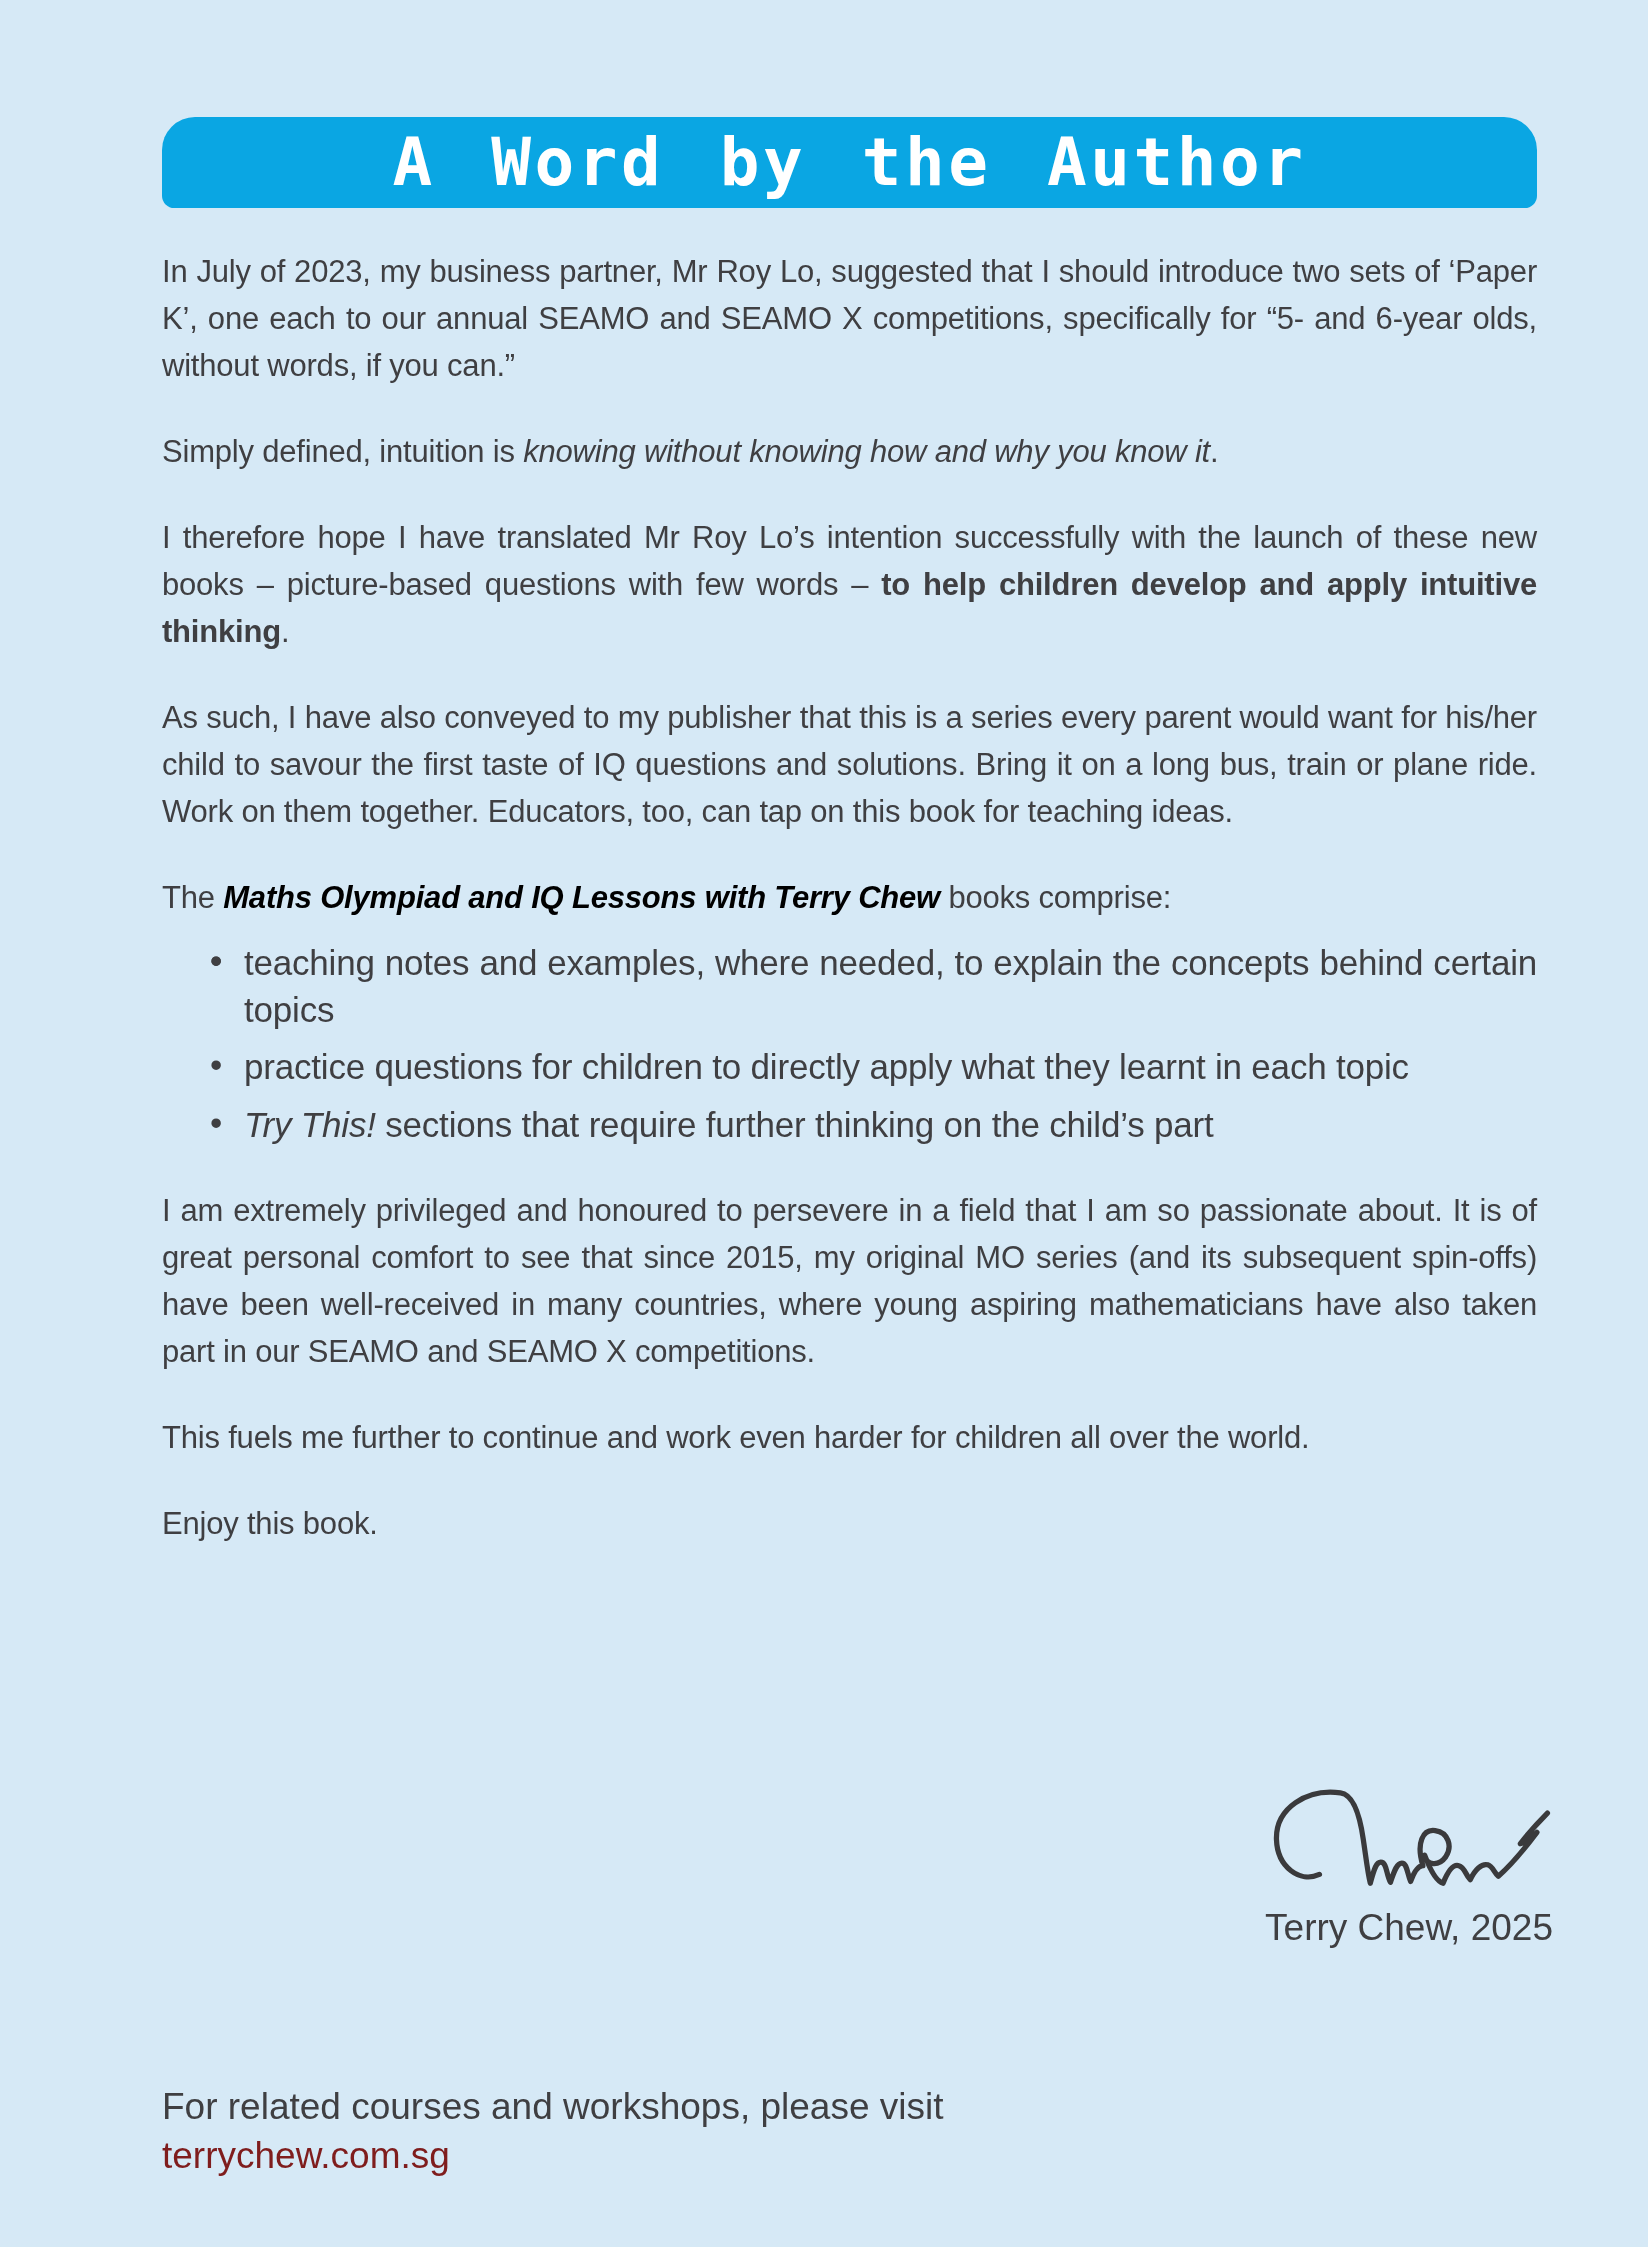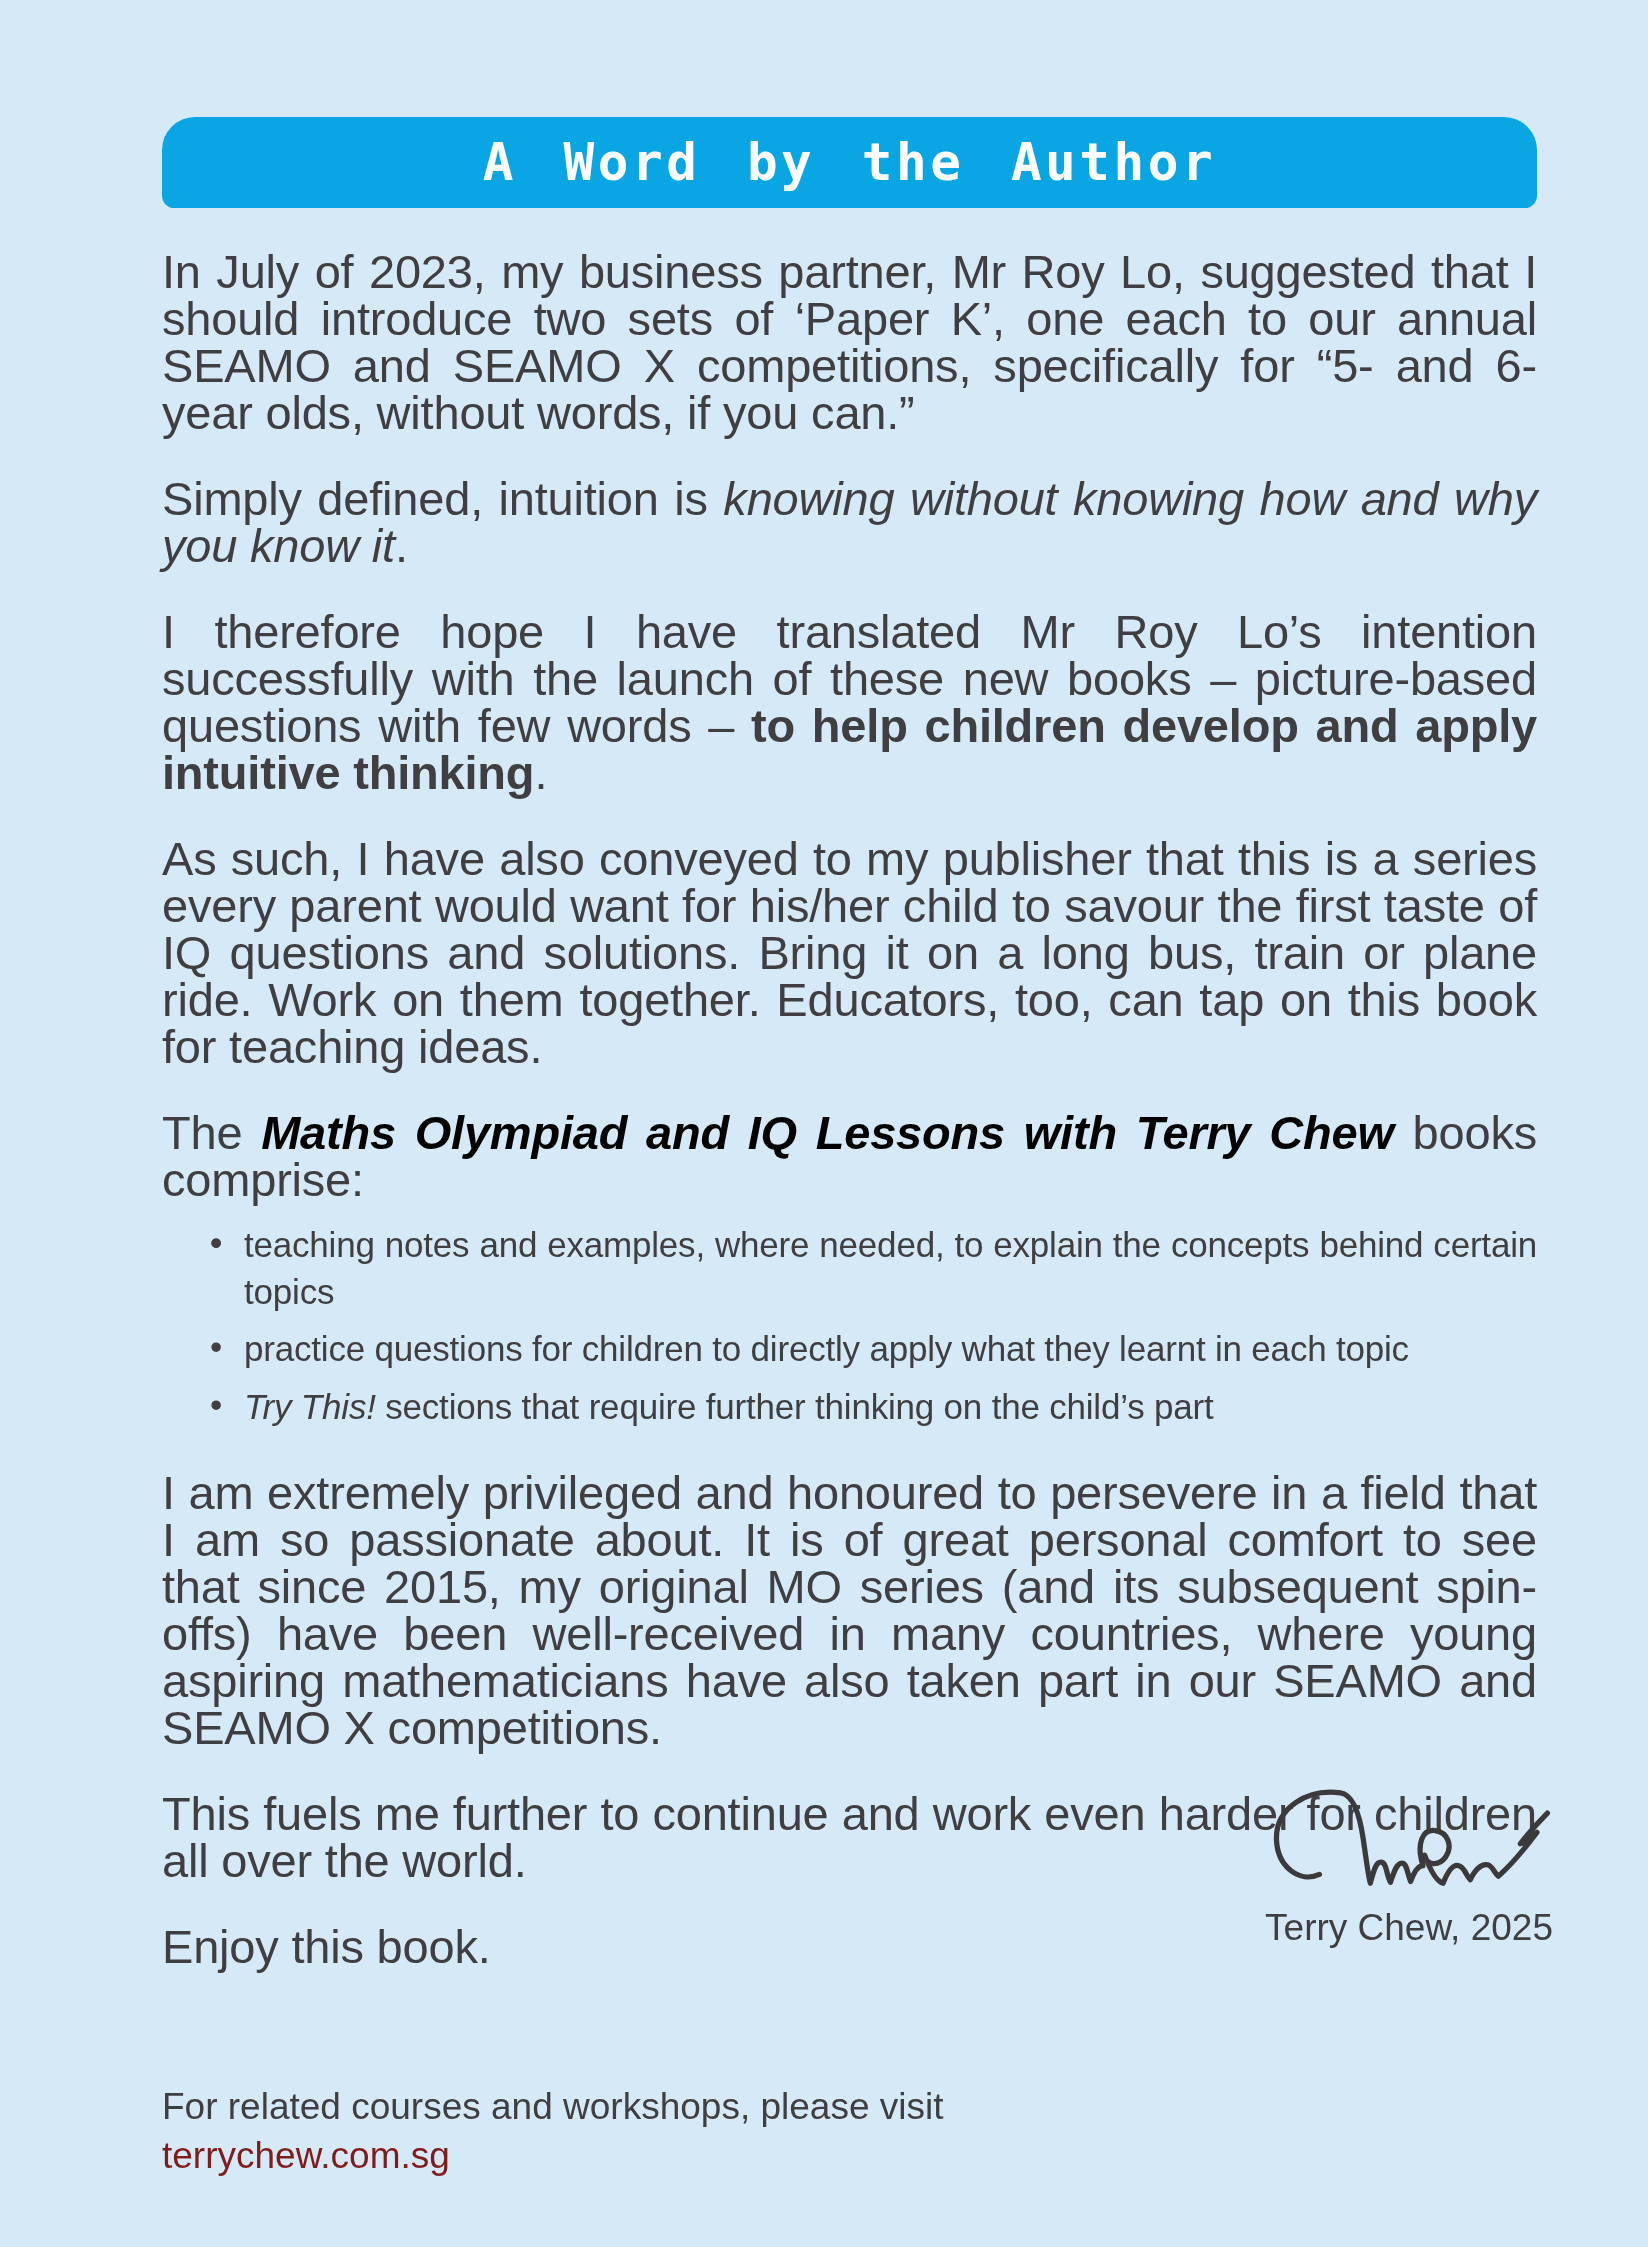--- a/index.html
+++ b/index.html
@@ -19,28 +19,28 @@
     background: #0aa6e3;
     border-radius: 33px 33px 12.3px 12.3px;
     display: flex;
     align-items: center;
     justify-content: center;
     margin-bottom: 40px;
   }
   .banner-title {
     font-family: "DejaVu Sans Mono", monospace;
     font-weight: bold;
-    font-size: 51px;
+    font-size: 66px;
     color: #ffffff;
     letter-spacing: 3.5px;
     word-spacing: 12.3px;
     white-space: nowrap;
   }
   .para {
-    font-size: 47px;
+    font-size: 31px;
     line-height: 47px;
     letter-spacing: -0.2px;
     text-align: justify;
     margin: 0 0 39px 0;
   }
   .para em { font-style: italic; }
   .para strong { font-weight: bold; }
   .series {
     color: #000000;
     font-weight: bold;

